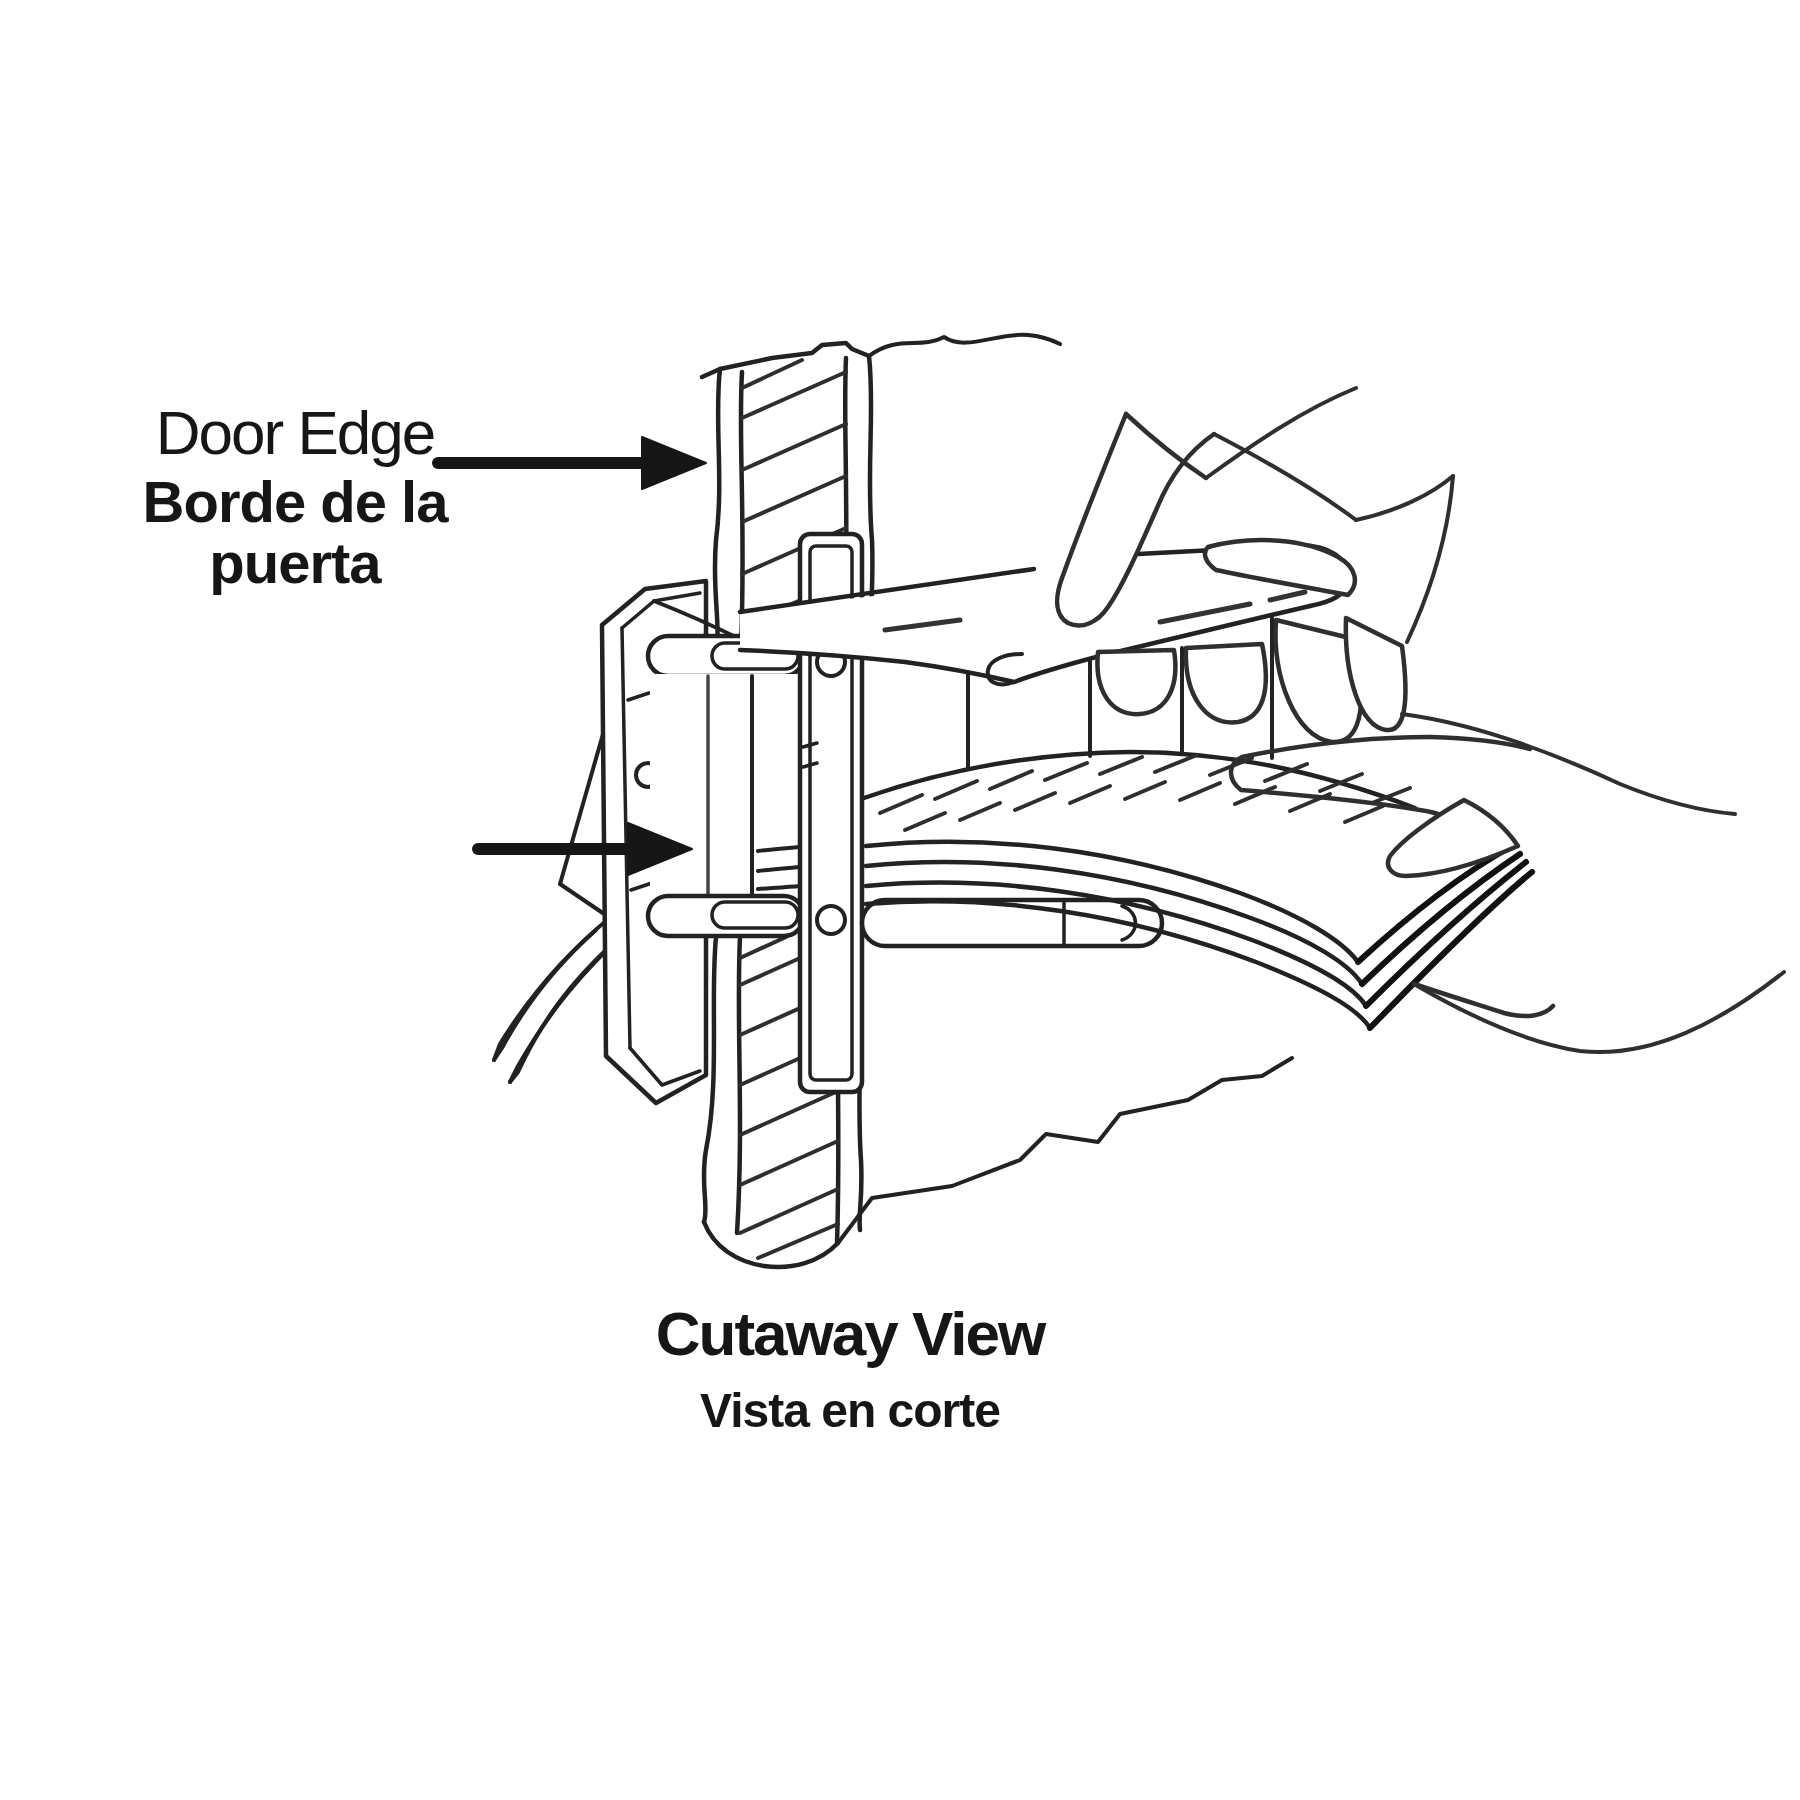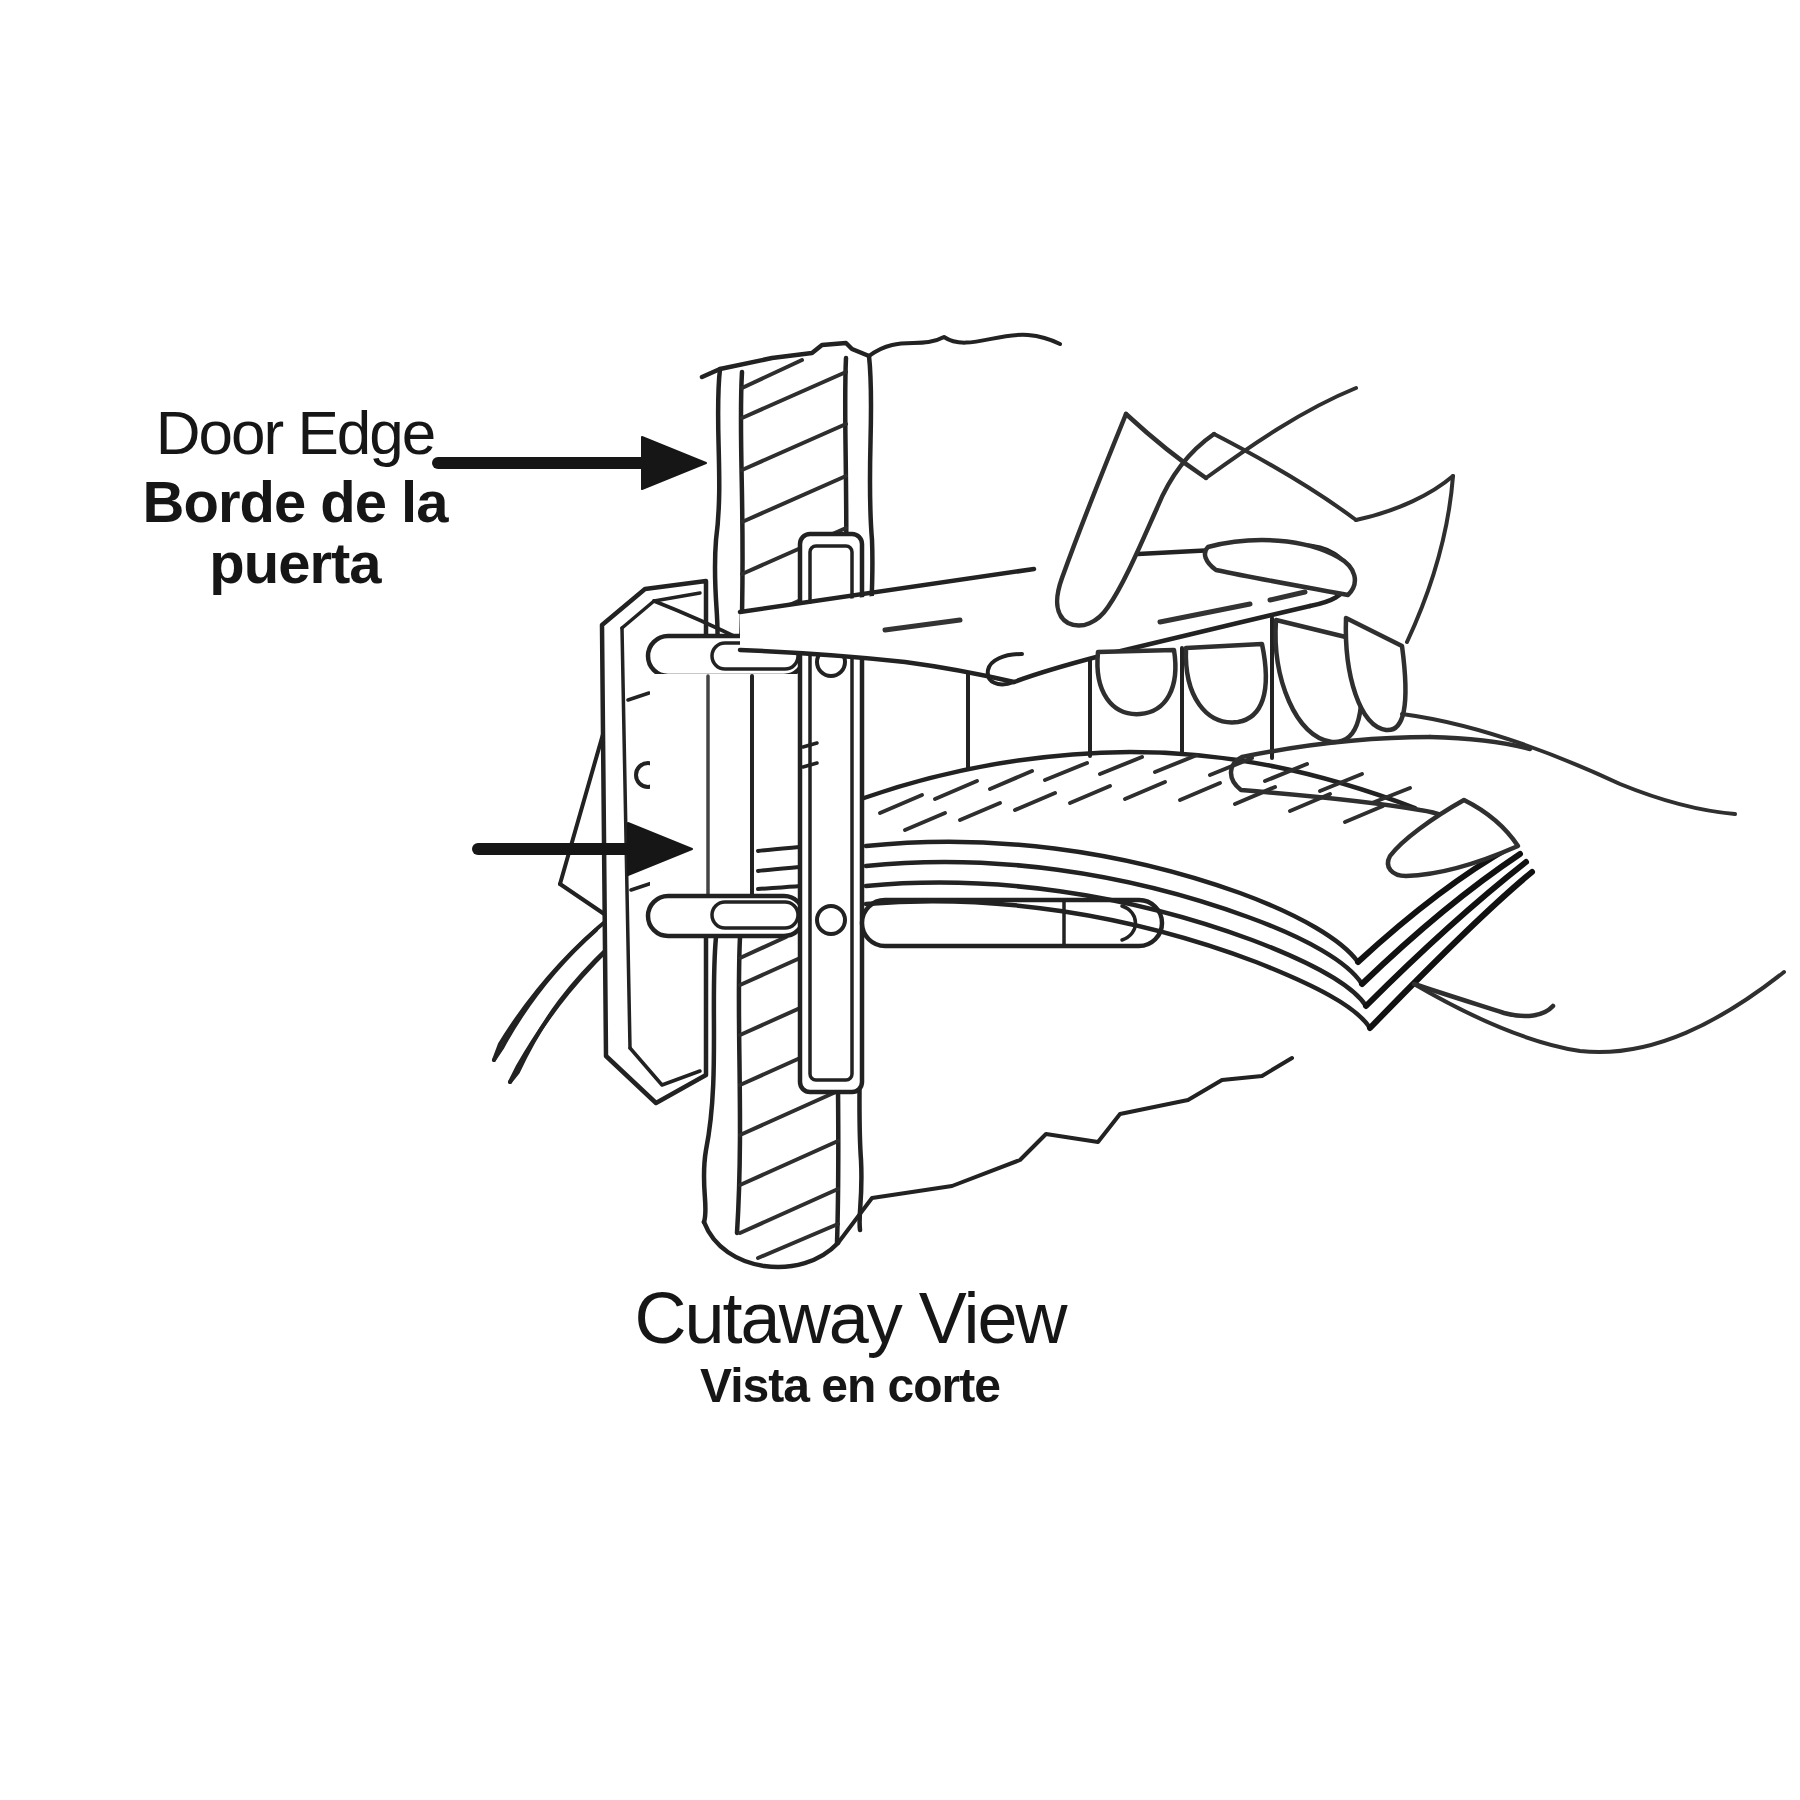--- a/index.html
+++ b/index.html
@@ -5,22 +5,22 @@
   html,body { margin:0; padding:0; background:#fff; }
   .canvas {
     position:relative; width:1800px; height:1800px; background:#ffffff;
     font-family:"Liberation Sans", sans-serif; color:#161616; overflow:hidden;
   }
   .canvas svg { position:absolute; left:0; top:0; }
   .label { position:absolute; text-align:center; line-height:1.05; }
   .label .en { font-size:62px; font-weight:400; letter-spacing:-2px; }
   .label .es { font-size:58px; font-weight:700; letter-spacing:-1px; margin-top:7px; }
   .caption { position:absolute; text-align:center; line-height:1.0; }
-  .caption .en { font-size:72px; font-weight:400; letter-spacing:-2px; }
-  .caption .es { font-size:48px; font-weight:700; letter-spacing:-1px; margin-top:8px; }
+  .caption .en { font-size:62px; font-weight:700; letter-spacing:-2px;margin-top:21px; }
+  .caption .es { font-size:48px; font-weight:700; letter-spacing:-1px; margin-top:22px; }
   .lab-door { left:85px;  top:400px;  width:420px; }
   .lab-sleeve { left:180px; top:778px; width:395px; }
   .cap-main { left:440px; top:1282px; width:820px; }
 </style>
 </head>
 <body>
 
 <div class="canvas">
 
   <svg width="1800" height="1800" viewBox="0 0 1800 1800" fill="none" stroke="#222" stroke-width="4.5" stroke-linecap="round" stroke-linejoin="round">

